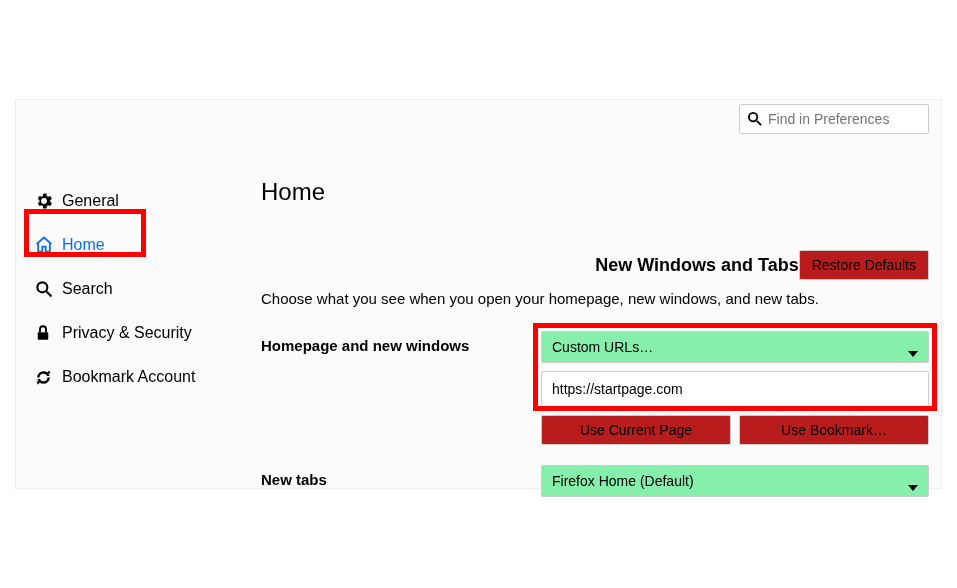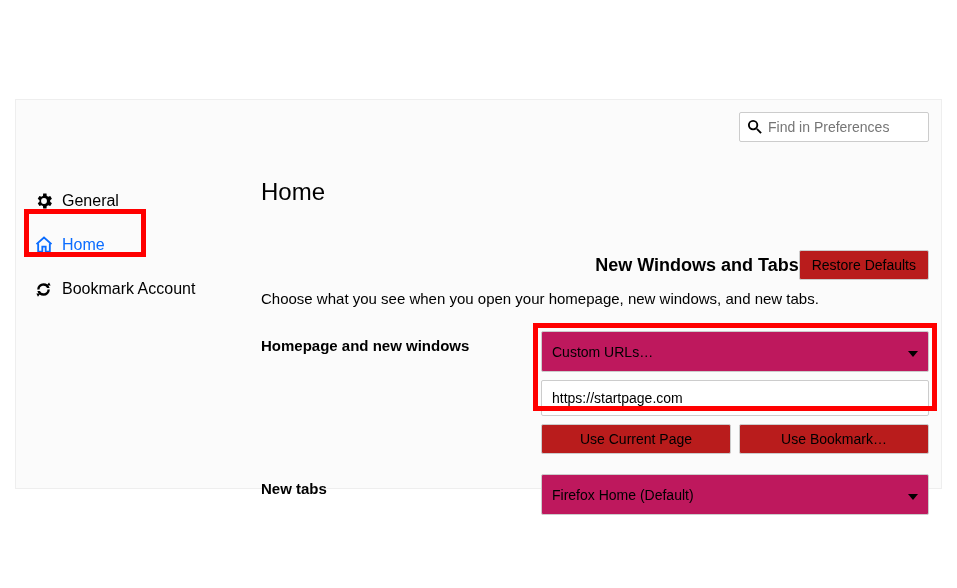--- a/index.html
+++ b/index.html
@@ -14,21 +14,21 @@
     position: absolute;
     left: 15px;
     top: 99px;
     right: 15px;
     bottom: 99px;
     background: #fbfbfb;
     border: 1px solid #eee;
   }
   .search-wrap {
     position: absolute;
-    top: 12px;
+    top: 4px;
     right: 12px;
   }
   .search-input {
     width: 190px;
     height: 30px;
     border: 1px solid #ccc;
     border-radius: 2px;
     padding: 0 8px 0 28px;
     font-size: 14px;
     background: #fff;
@@ -113,22 +113,22 @@
     font-size: 15px;
     padding-top: 6px;
     font-weight: bold;
   }
   .field-controls {
     flex: 1;
   }
   .select-like {
     position: relative;
     width: 100%;
-    height: 41px;
-    background: #be185d;
+    height: 32px;
+    background: #86efac;
     border: 1px solid #ccc;
     border-radius: 2px;
     display: flex;
     align-items: center;
     padding: 8px 10px;
     font-size: 14px;
     cursor: pointer;
   }
   .select-caret {
     position: absolute;
@@ -183,20 +183,38 @@
       <span>General</span>
     </div>
     <div class="sidebar-item active">
       <span class="icon">
         <svg width="20" height="20" viewBox="0 0 24 24" fill="none" stroke="#0a6cff" stroke-width="2.2">
             <path d="M3 11l9-8 9 8"></path>
             <path d="M5 10v10h5v-6h4v6h5V10"></path>
           </svg>
       </span>
       <span>Home</span>
+    </div>
+    <div class="sidebar-item">
+      <span class="icon">
+        <svg width="20" height="20" viewBox="0 0 24 24" fill="none" stroke="#000" stroke-width="2.5">
+            <circle cx="10" cy="10" r="6"></circle>
+            <line x1="15" y1="15" x2="21" y2="21"></line>
+          </svg>
+      </span>
+      <span>Search</span>
+    </div>
+    <div class="sidebar-item">
+      <span class="icon">
+        <svg width="18" height="18" viewBox="0 0 24 24" fill="#000">
+            <rect x="5" y="11" width="14" height="10" rx="1"></rect>
+            <path d="M8 11V7a4 4 0 018 0v4" fill="none" stroke="#000" stroke-width="2.5"></path>
+          </svg>
+      </span>
+      <span>Privacy &amp; Security</span>
     </div>
     <div class="sidebar-item">
       <span class="icon">
         <svg width="19" height="19" viewBox="0 0 24 24" fill="#000">
             <path d="M12 4a8 8 0 017.7 6h-3.2A5 5 0 007 12H4a8 8 0 018-8zm0 16a8 8 0 01-7.7-6h3.2A5 5 0 0017 12h3a8 8 0 01-8 8z"></path>
             <path d="M19 3l2 4h-5zM5 21l-2-4h5z"></path>
           </svg>
       </span>
       <span>Bookmark Account</span>
     </div>

